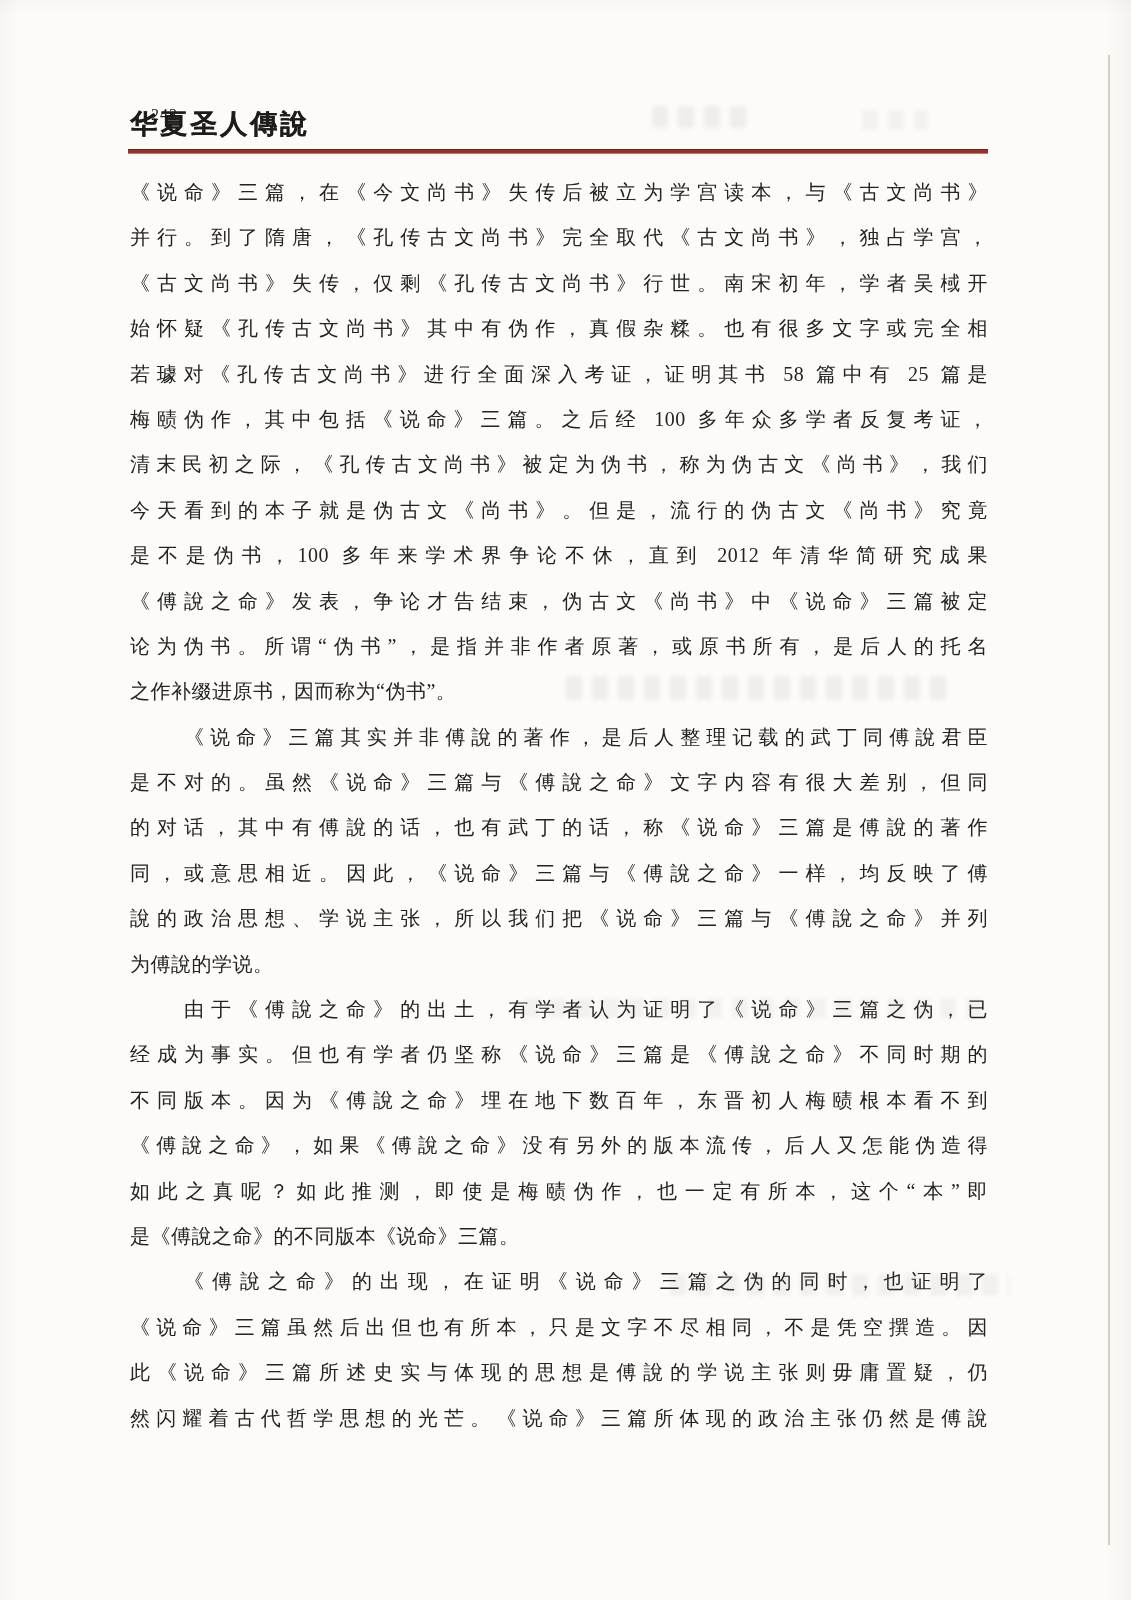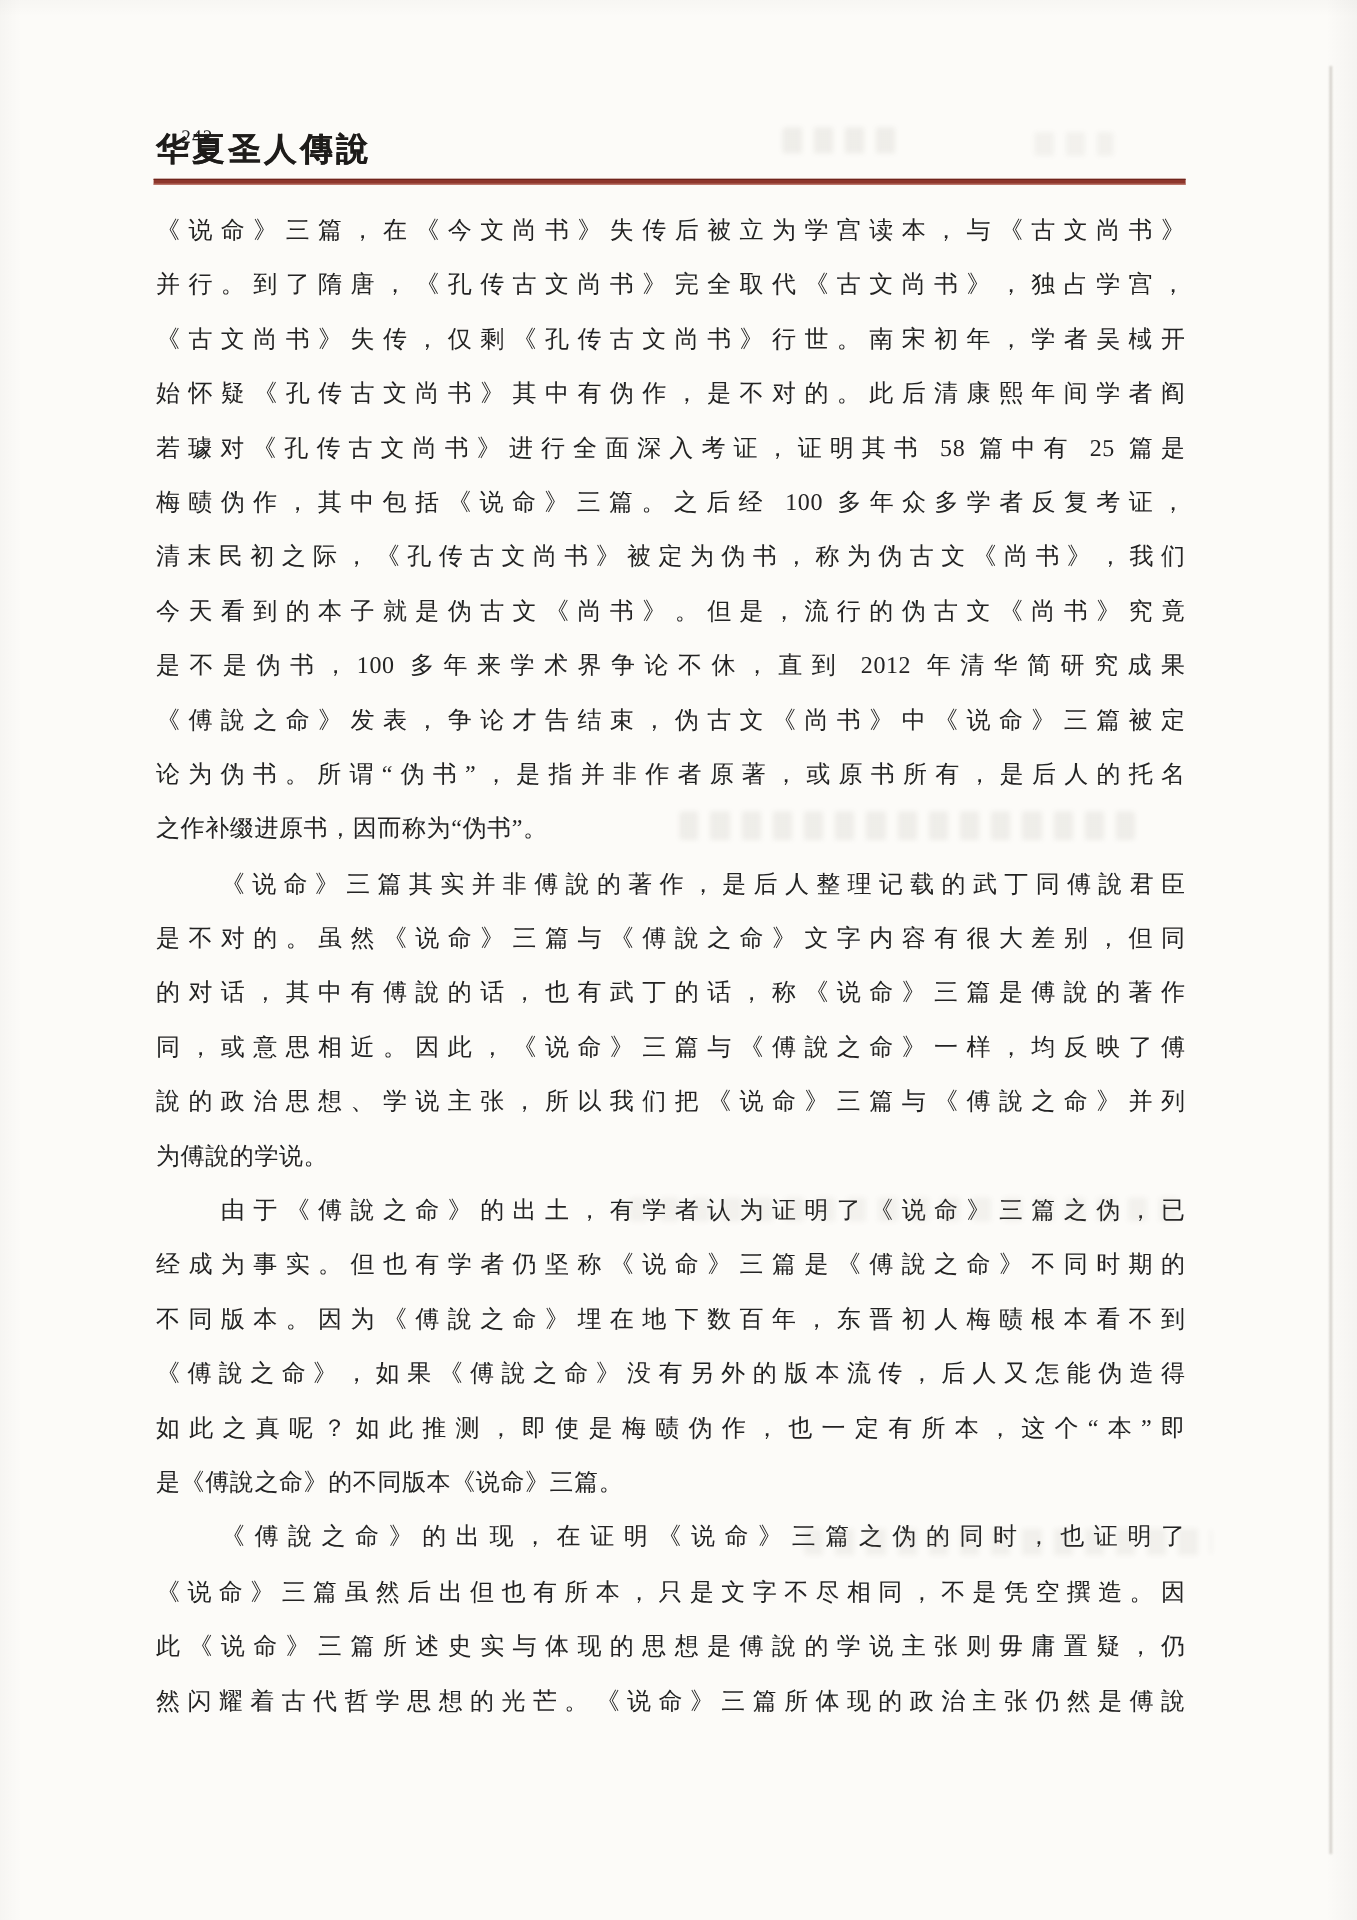--- a/index.html
+++ b/index.html
@@ -119,21 +119,21 @@
   <div class="page-number">242</div>
 
   <div class="book-title">华夏圣人傳說</div>
 
   <div class="header-rule"></div>
 
   <div class="body-text">
       <div class="line">《说命》三篇，在《今文尚书》失传后被立为学宫读本，与《古文尚书》</div>
       <div class="line">并行。到了隋唐，《孔传古文尚书》完全取代《古文尚书》，独占学宫，</div>
       <div class="line">《古文尚书》失传，仅剩《孔传古文尚书》行世。南宋初年，学者吴棫开</div>
-      <div class="line">始怀疑《孔传古文尚书》其中有伪作，是不对的。此后清康熙年间学者阎</div>
+      <div class="line">始怀疑《孔传古文尚书》其中有伪作，真假杂糅。也有很多文字或完全相</div>
       <div class="line">若璩对《孔传古文尚书》进行全面深入考证，证明其书 58 篇中有 25 篇是</div>
       <div class="line">梅赜伪作，其中包括《说命》三篇。之后经 100 多年众多学者反复考证，</div>
       <div class="line">清末民初之际，《孔传古文尚书》被定为伪书，称为伪古文《尚书》，我们</div>
       <div class="line">今天看到的本子就是伪古文《尚书》。但是，流行的伪古文《尚书》究竟</div>
       <div class="line">是不是伪书，100 多年来学术界争论不休，直到 2012 年清华简研究成果</div>
       <div class="line">《傅說之命》发表，争论才告结束，伪古文《尚书》中《说命》三篇被定</div>
       <div class="line">论为伪书。所谓“伪书”，是指并非作者原著，或原书所有，是后人的托名</div>
       <div class="line para-end">之作补缀进原书，因而称为“伪书”。</div>
       <div class="line indent">《说命》三篇其实并非傅說的著作，是后人整理记载的武丁同傅說君臣</div>
       <div class="line">是不对的。虽然《说命》三篇与《傅說之命》文字内容有很大差别，但同</div>

